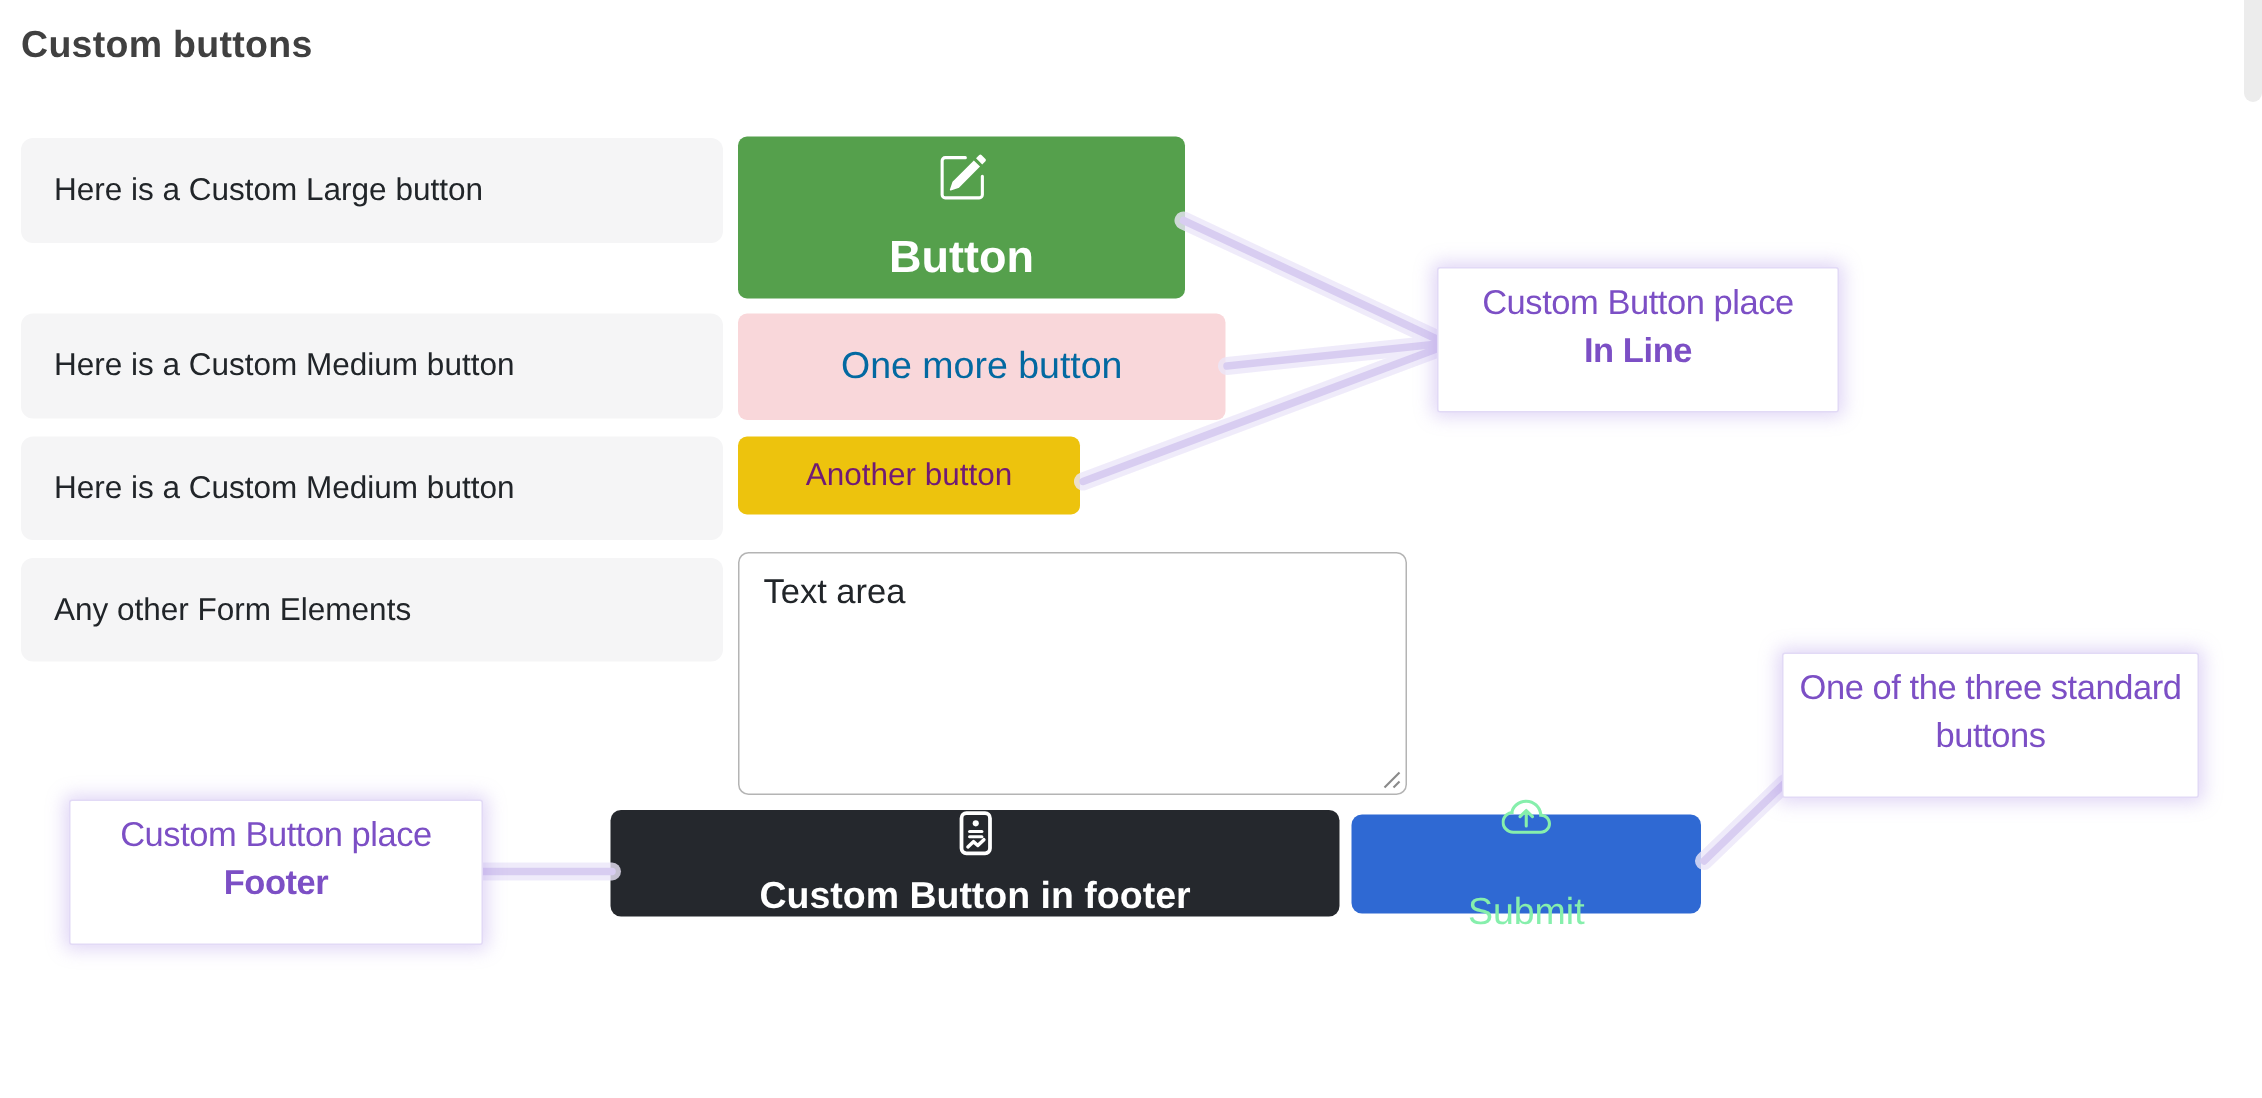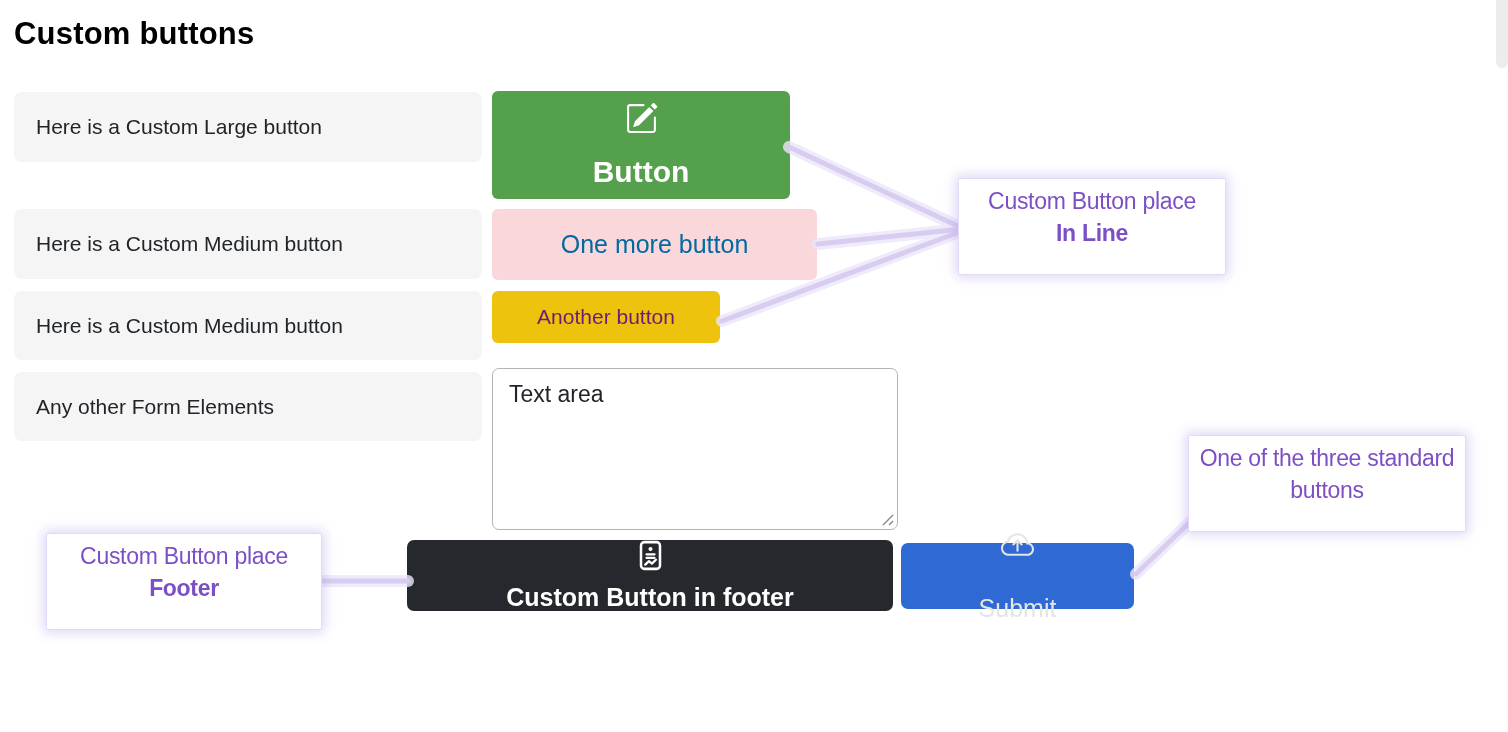--- a/index.html
+++ b/index.html
@@ -1,21 +1,21 @@
 <!DOCTYPE html>
 <html><head>
 <meta charset="utf-8">
 <style>
   * { margin:0; padding:0; box-sizing:border-box; }
   html,body { width:1508px; height:732px; background:#ffffff; overflow:hidden; }
   body { font-family:"Liberation Sans", sans-serif; position:relative; color:#212529; }
 
   .page-title {
     position:absolute; left:14px; top:16px;
-    font-size:31px; font-weight:600; color:#000000; letter-spacing:.2px;
+    font-size:25px; font-weight:600; color:#404040; letter-spacing:.2px;
   }
 
   .label-box {
     position:absolute; left:14px; width:468px;
     background:#f5f5f6; border-radius:8px;
     display:flex; align-items:center; padding-left:22px;
     font-size:21px; color:#212529; z-index:1;
   }
   .lb1 { top:92px;  height:70px; }
   .lb2 { top:209px; height:70px; }
@@ -33,37 +33,37 @@
   .btn-large svg { width:33px; height:33px; }
   .btn-medium {
     left:492px; top:209px; width:325px; height:71px;
     background:#f9d7da; color:#0369a1; font-size:25px; font-weight:400;
   }
   .btn-small {
     left:492px; top:291px; width:228px; height:52px;
     background:#edc30d; color:#701a75; font-size:21px; font-weight:400;
   }
 
-  .ta-wrap { position:absolute; left:492px; top:368px; width:406px; height:162px; z-index:1; }
+  .ta-wrap { position:absolute; left:492px; top:368px; width:446px; height:162px; z-index:1; }
   .ta-wrap textarea {
     width:100%; height:100%; resize:none;
     border:1px solid #b4b4b4; border-radius:7px;
     padding:12px 16px; font-family:"Liberation Sans", sans-serif;
     font-size:23px; color:#212529; outline:none; background:#fff;
   }
   .resize-corner { position:absolute; right:4px; bottom:4px; width:14px; height:14px; pointer-events:none; }
 
   .btn-footer-custom {
     left:407px; top:540px; width:486px; height:71px;
     background:#25282d; color:#ffffff; font-size:25px; font-weight:600; gap:12px; border-radius:7px;
   }
   .btn-footer-custom svg { width:31px; height:31px; }
   .btn-submit {
     left:901px; top:543px; width:233px; height:66px;
-    background:#2f69d3; color:#e5e5e5; font-size:25px; font-weight:500; gap:32px; border-radius:7px;
+    background:#2f69d3; color:#86efac; font-size:25px; font-weight:500; gap:32px; border-radius:7px;
   }
   .btn-submit svg { width:33px; height:33px; }
 
   .callout {
     position:absolute; background:#ffffff;
     border:1px solid #e2daf6; border-radius:2px;
     box-shadow:0 0 12px 3px rgba(168,140,228,.35);
     color:#7c4fc5; text-align:center;
     display:flex; flex-direction:column; align-items:center; justify-content:flex-start;
     font-size:23px; line-height:1.4; letter-spacing:-0.3px; z-index:3; padding:6px 10px;

